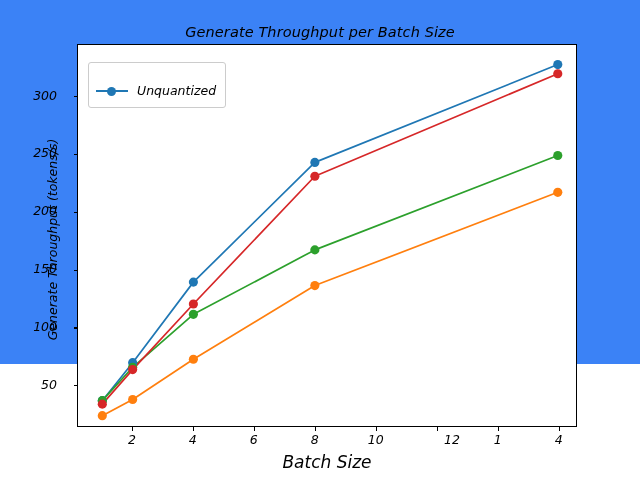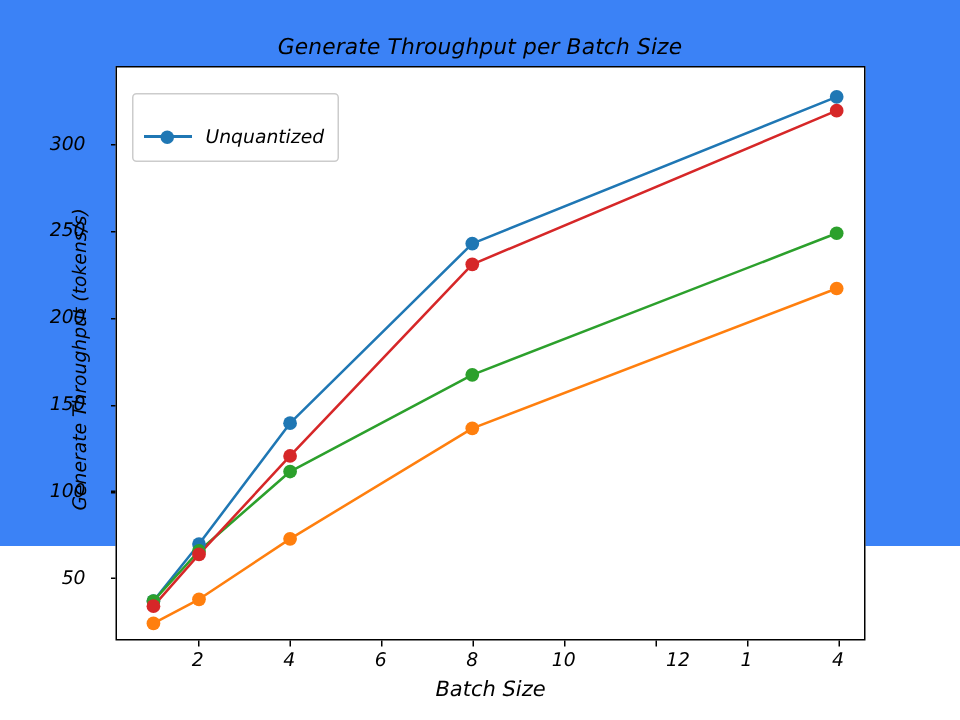--- a/index.html
+++ b/index.html
@@ -95,21 +95,21 @@
     top: 44px;
     width: 14px;
     height: 383px;
   }
   #xlabel {
     position: absolute;
     left: 77px;
     top: 452px;
     width: 500px;
     text-align: center;
-    font-size: 14px;
+    font-size: 17px;
     color: #000000;
   }
   #legend {
     position: absolute;
     left: 88px;
     top: 62px;
     background: #ffffff;
     border: 1px solid #cccccc;
     border-radius: 3px;
     padding: 18px 9px 6px 7px;

